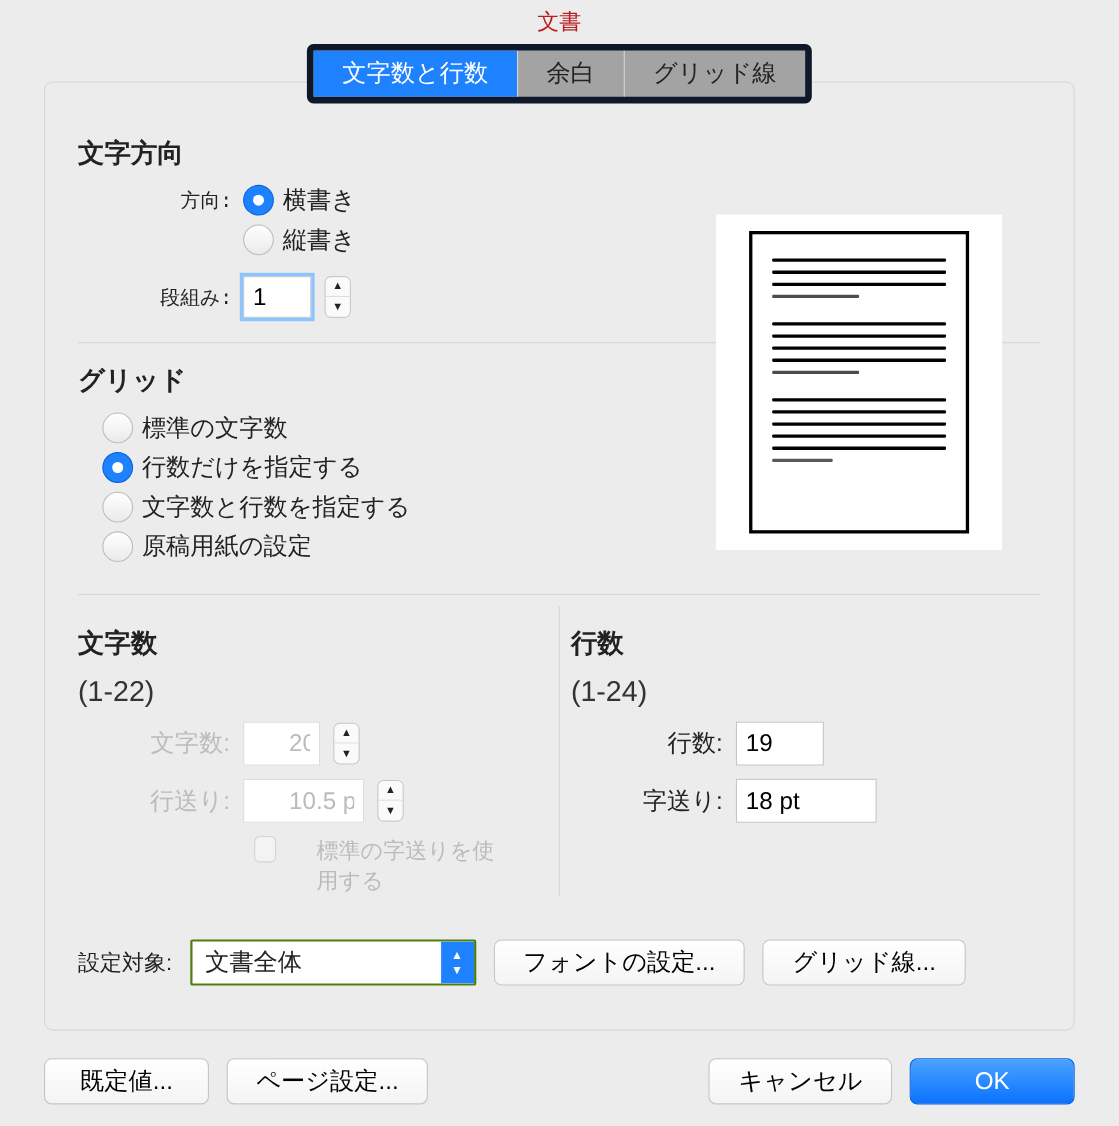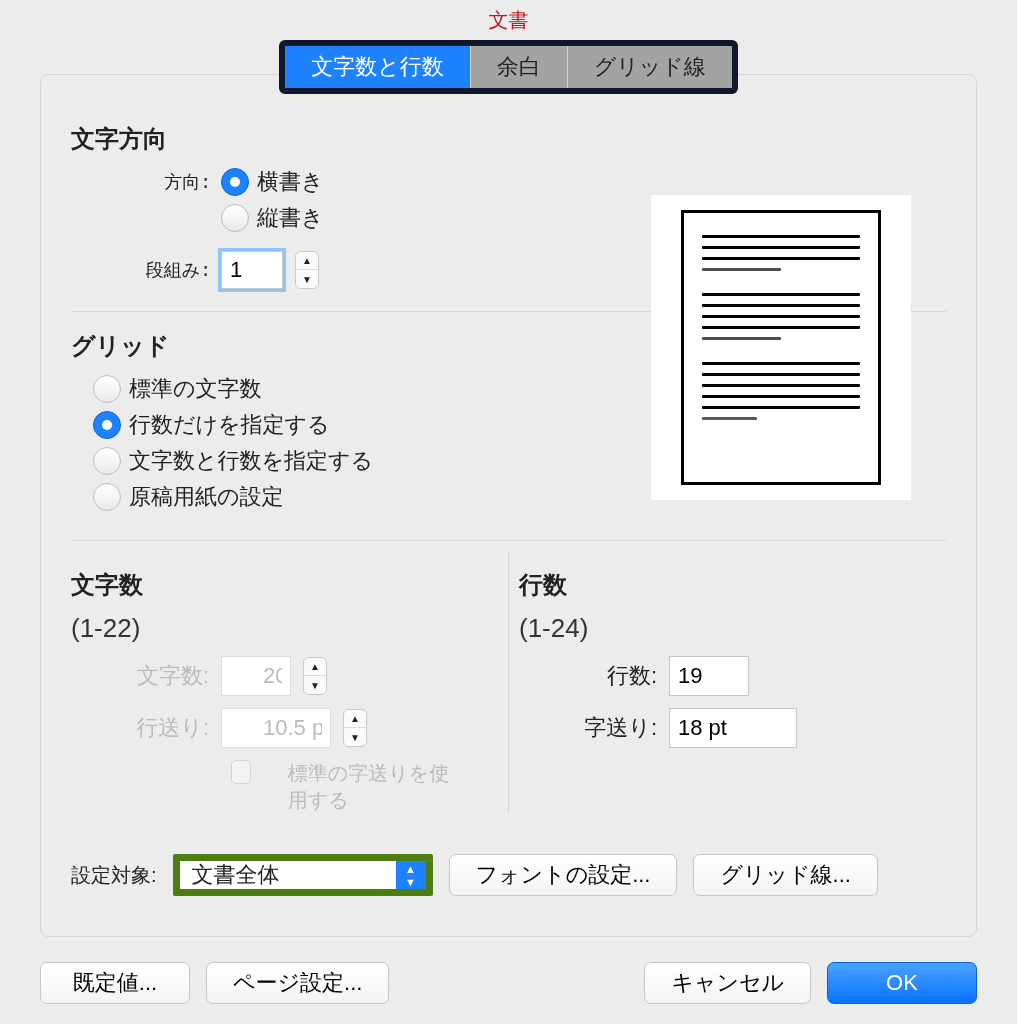--- a/index.html
+++ b/index.html
@@ -32,21 +32,21 @@
 .num-row { display:flex; align-items:center; margin:12px 0; }
 .num-row .nl { width:150px; text-align:right; padding-right:12px; font-size:22px; }
 .num-row input { width:100px; height:40px; border:1px solid #c6c6c6; background:#fff; font-size:22px; padding:0 8px; }
 .num-row.disabled .nl, .num-row.disabled input { color:#bbb; }
 .num-row.disabled input { border-color:#ddd;padding-left:41px; }
 .cb-row { display:flex; align-items:flex-start; margin:8px 0 0 160px;gap:27px; }
 .cb { width:24px; height:24px; border:1px solid #d4d4d4; border-radius:5px; background:#f3f3f3; margin-right:10px; }
 .cb-row.disabled { color:#bbb; }
 .select-row { display:flex; align-items:center; margin-top:40px; gap:16px; }
 .select-row .sl { font-size:20px; }
-.sel-box { position:relative; width:260px; height:42px; border:7px solid #4d7c0f; background:#fff; border-radius:2px; display:flex; align-items:center; padding:0 0 0 12px; overflow:hidden; font-size:22px;}
+.sel-box { position:relative; width:260px; height:42px; border:2px solid #4d7c0f; background:#fff; border-radius:2px; display:flex; align-items:center; padding:0 0 0 12px; overflow:hidden; font-size:22px;}
 .sel-box .arrows { position:absolute; right:0; top:0; bottom:0; width:30px; background:#1e82ff; display:flex; flex-direction:column; align-items:center; justify-content:center; color:#fff; font-size:11px; gap:1px;}
 .btn { height:42px; padding:0 26px; border:1px solid #c6c6c6; background:linear-gradient(#ffffff,#f4f4f4); border-radius:7px; font-size:22px; cursor:pointer; display:inline-flex; align-items:center; justify-content:center;}
 .footer { position:absolute; left:40px; right:40px; bottom:20px; display:flex; align-items:center; }
 .footer .spacer { flex:1; }
 .footer .btn { min-width:150px; }
 .footer .btn.primary { background:linear-gradient(#4aa3ff,#0a72ff); border-color:#0a63dd; color:#fff; }
 .footer .gap { width:16px; }
 .preview { position:absolute; top:120px; right:65px; width:260px; height:305px; background:#fff; display:flex; align-items:center; justify-content:center;}
 .preview .page { width:200px; height:275px; border:3px solid #000; padding:22px 18px 26px; display:flex; flex-direction:column; gap:8px;}
 .preview .ln { height:3px; background:#000; border-radius:1px;}

